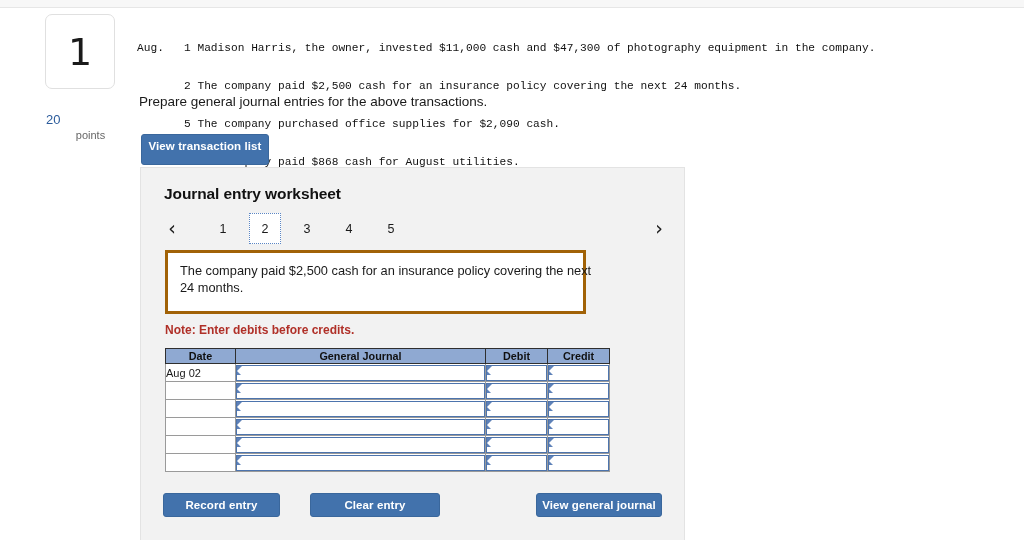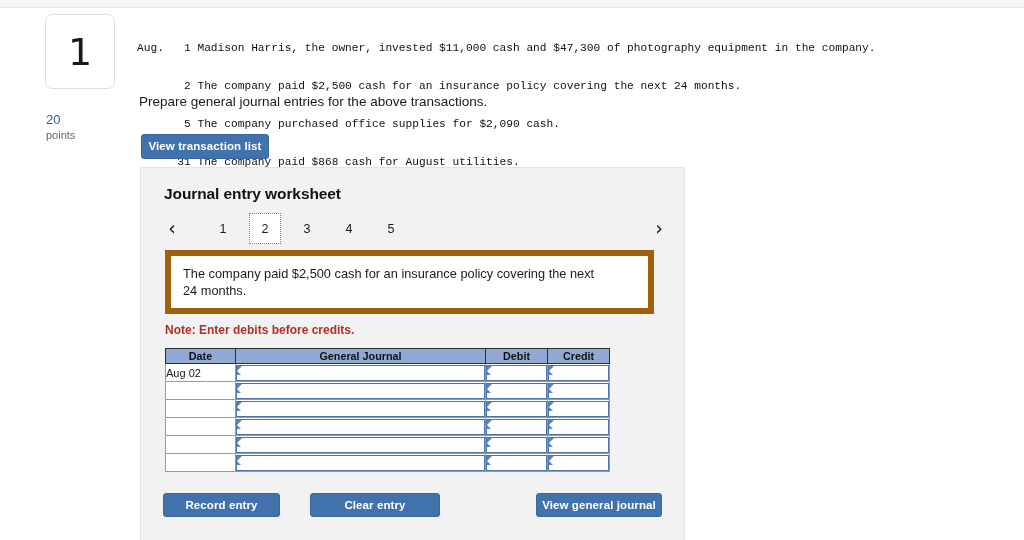--- a/index.html
+++ b/index.html
@@ -53,20 +53,21 @@
     margin-left: 1px;
     font-size: 13px;
     color: #2b5b9b;
     line-height: 1.15;
   }
   .q-points-label {
     margin-left: 1px;
     font-size: 11px;
     color: #676767;
     line-height: 1.3;
+    text-align: center;
   }
 
   
   .trans-block {
     position: absolute;
     left: 137px; top: 17px;
     font-family: "Liberation Mono", monospace;
     font-size: 11.2px;
     color: #111;
     line-height: 12.6px;
@@ -90,21 +91,21 @@
     font-size: 11.5px;
     font-weight: bold;
     text-align: center;
     cursor: pointer;
     font-family: "Liberation Sans", sans-serif;
     letter-spacing: 0.1px;
   }
   .btn-view-trans {
     position: absolute;
     left: 141px; top: 134px;
-    width: 128px; height: 25px;
+    width: 128px; height: 31px;
     line-height: 23px;
   }
 
   
   .panel {
     position: absolute;
     left: 140px; top: 167px;
     width: 545px; height: 373px;
     background: #f2f2f2;
     border: 1px solid #e3e3e3;
@@ -151,23 +152,23 @@
   }
   .tab.selected {
     background: #ffffff;
     border: 1px dotted #5b86c4;
   }
 
   
   .prompt-box {
     position: absolute;
     left: 24px; top: 82px;
-    width: 489px; height: 64px;
-    background: #ffffff;
-    border: 6px solid #a16207;
+    width: 421px; height: 64px;
+    background: #ffffff;
+    border: 3px solid #a16207;
   }
   .prompt-text {
     position: absolute;
     left: 12px; top: 9px;
     width: 420px;
     font-size: 12.8px;
     color: #1a1a1a;
     line-height: 17px;
   }
 

